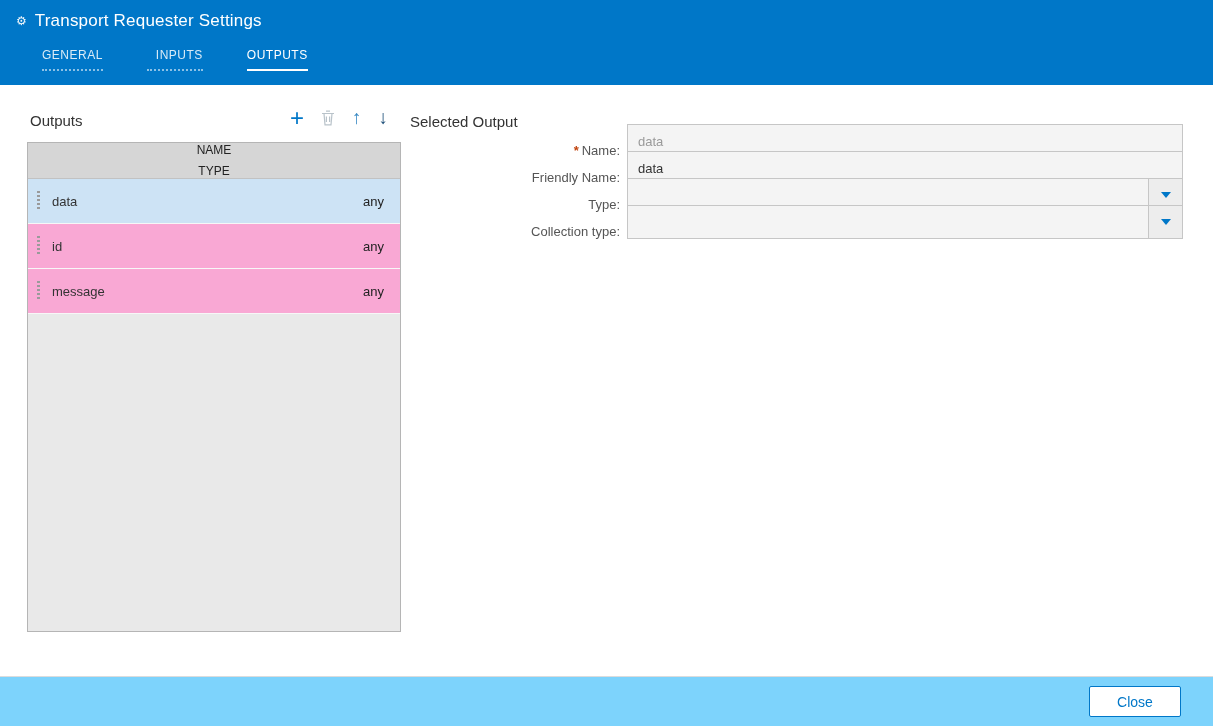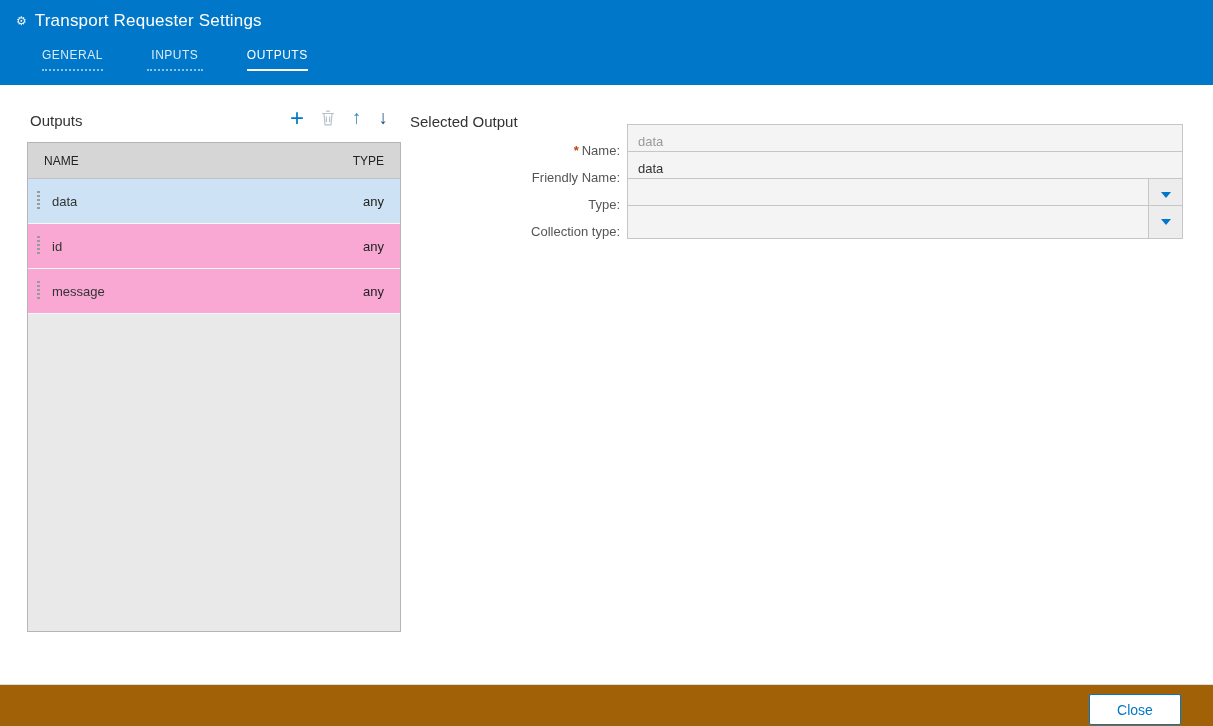--- a/index.html
+++ b/index.html
@@ -28,21 +28,21 @@
   .tabs {
     position: absolute; left: 42px; top: 48px;
     display: flex; gap: 44px;
   }
   .tab {
     font-size: 12px; letter-spacing: .5px;
     color: rgba(255,255,255,.85);
     padding-bottom: 7px;
     border-bottom: 2px dotted rgba(255,255,255,.55);
     cursor: pointer;
-    min-width: 56px; text-align: center;
+    min-width: 56px; text-align: right;
   }
   .tab.active {
     color: #ffffff;
     border-bottom: 2px solid #ffffff;
   }
 
   
   .main {
     position: absolute; top: 85px; left: 0; width: 100%; height: 591px;
     background: #ffffff;
@@ -66,20 +66,21 @@
     position: absolute; left: 27px; top: 57px; width: 374px; height: 490px;
     background: #e9e9e9;
     border: 1px solid #b5b5b5;
   }
   .list-header {
     height: 36px; background: #d6d6d6;
     display: flex; align-items: center; justify-content: space-between;
     padding: 0 16px;
     font-size: 12px; color: #222;
     border-bottom: 1px solid #c2c2c2;
+    flex-direction: column;
   }
   .lrow {
     height: 45px; display: flex; align-items: center;
     padding: 0 16px 0 9px;
     border-bottom: 1px solid #f7f7f7;
     background: #f9a8d4;
     cursor: pointer;
     font-size: 13px;
   }
   .lrow.selected { background: #cde3f5; }
@@ -129,22 +130,22 @@
   }
   .caret {
     width: 0; height: 0;
     border-left: 5px solid transparent;
     border-right: 5px solid transparent;
     border-top: 6px solid #0077c8;
   }
 
   
   .footer {
-    position: absolute; bottom: 0; left: 0; width: 100%; height: 42px;
-    background: #a16207; border-top: 1px solid #dcdcdc;
+    position: absolute; bottom: 0; left: 0; width: 100%; height: 50px;
+    background: #7dd3fc; border-top: 1px solid #dcdcdc;
   }
   .close-btn {
     position: absolute; right: 32px; top: 9px;
     width: 92px; height: 31px;
     background: #ffffff; border: 1px solid #0077c8; border-radius: 2px;
     color: #0077c8; font-size: 14px;
     font-family: "Liberation Sans", sans-serif;
     cursor: pointer;
   }
 </style>

